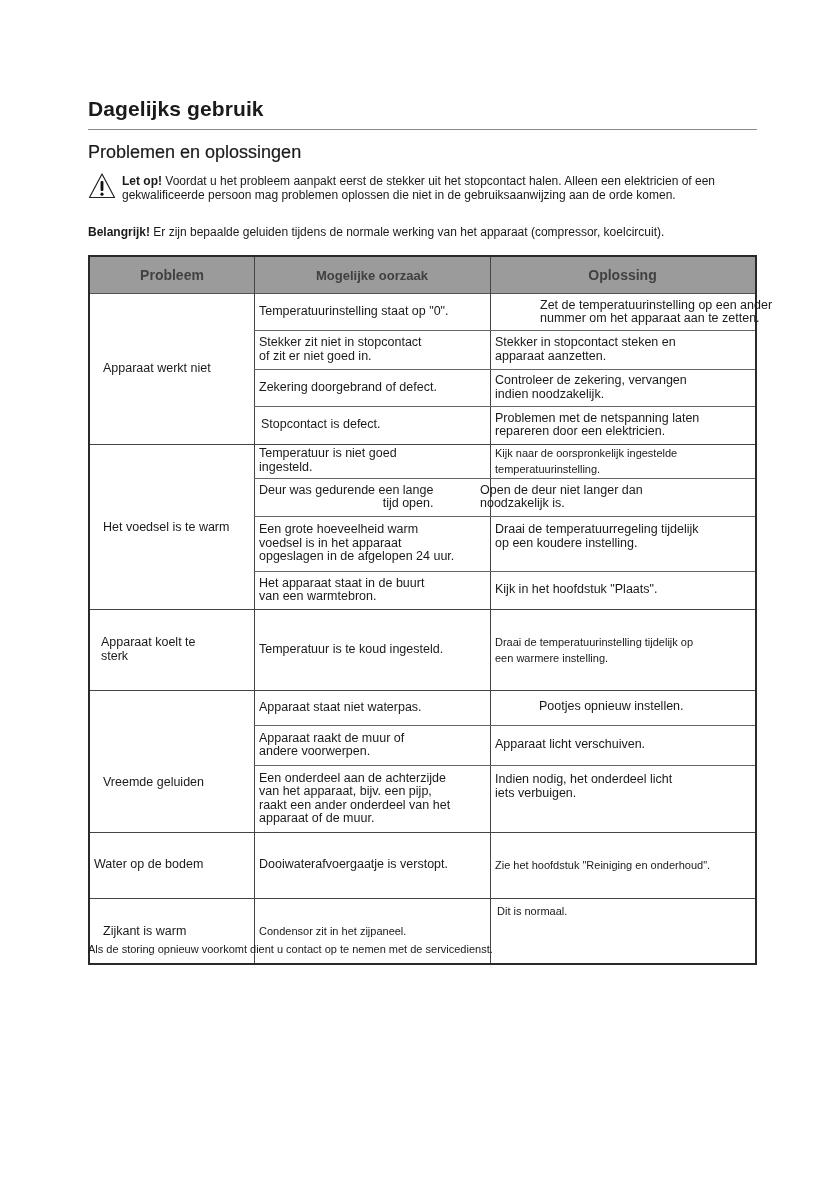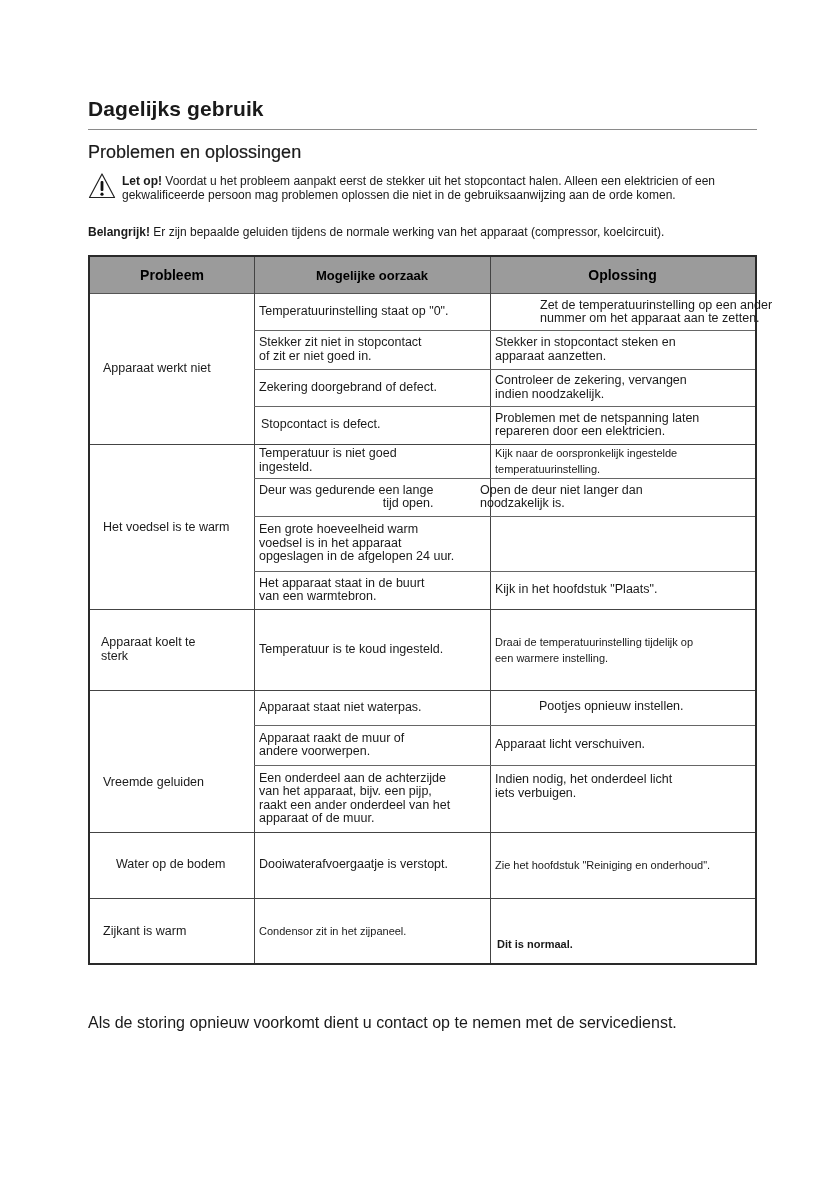--- a/index.html
+++ b/index.html
@@ -28,37 +28,37 @@
     left: 88px; top: 225px; font-size: 12px; line-height: 14px; white-space: nowrap;
   }
   #important-text b { font-weight: bold; }
 
   #trouble-table {
     left: 88px; top: 255px; width: 669px; height: 710px;
     border: 2px solid #2a2a2a; box-sizing: border-box;
   }
   .hdr {
     position: absolute; top: 0; height: 37px; background: #9b9b9b;
-    color: #000000; font-weight: bold; font-size: 14px;
+    color: #404040; font-weight: bold; font-size: 14px;
     display: flex; align-items: center; justify-content: center;
     border-bottom: 1.5px solid #555;
     box-sizing: border-box;
   }
   .vline { position: absolute; top: 0; width: 0; border-left: 1.3px solid #444; }
   .hline { position: absolute; height: 0; border-top: 1.3px solid #444; }
   .hline.thin { border-top: 1px solid #666; }
   .cell {
     position: absolute; box-sizing: border-box; font-size: 12.5px; line-height: 13.5px;
     display: flex; align-items: center; padding: 0 4px; white-space: pre-line;
   }
   .cell.small { font-size: 11px; line-height: 16px; }
   .cell.prob { padding-left: 13px; font-size: 12.5px; }
 
   #footer-text {
-    left: 88px; top: 1016px; font-size: 16px; line-height: 14px; white-space: nowrap;
+    left: 88px; top: 942px; font-size: 11px; line-height: 14px; white-space: nowrap;
   }
 </style>
 </head>
 <body>
 
 <h1 id="page-title" class="abs">Dagelijks gebruik</h1>
 <div id="title-rule" class="abs"></div>
 <h2 id="section-title" class="abs">Problemen en oplossingen</h2>
 
 <svg id="warning-icon" class="abs" viewBox="0 0 28 28">
@@ -114,20 +114,22 @@
 ingesteld.</div>
   <div class="cell small" style="left:401px;top:187px;width:264px;height:34px;">Kijk naar de oorspronkelijk ingestelde
 temperatuurinstelling.</div>
   <div class="cell" style="left:165px;top:221px;width:235px;height:38px;text-align:right;">Deur was gedurende een lange
 tijd open.</div>
   <div class="cell" style="left:386px;top:221px;width:264px;height:38px;">Open de deur niet langer dan
 noodzakelijk is.</div>
   <div class="cell" style="left:165px;top:259px;width:235px;height:55px;">Een grote hoeveelheid warm
 voedsel is in het apparaat
 opgeslagen in de afgelopen 24 uur.</div>
+  <div class="cell" style="left:401px;top:259px;width:264px;height:55px;align-items:flex-start;padding-top:7px;">Draai de temperatuurregeling tijdelijk
+op een koudere instelling.</div>
   <div class="cell" style="left:165px;top:314px;width:235px;height:38px;">Het apparaat staat in de buurt
 van een warmtebron.</div>
   <div class="cell" style="left:401px;top:314px;width:264px;height:38px;">Kijk in het hoofdstuk "Plaats".</div>
 
   <div class="cell prob" style="left:0;top:352px;width:164px;height:81px;padding-left:11px;">Apparaat koelt te
 sterk</div>
   <div class="cell" style="left:165px;top:352px;width:235px;height:81px;">Temperatuur is te koud ingesteld.</div>
   <div class="cell small" style="left:401px;top:352px;width:264px;height:81px;">Draai de temperatuurinstelling tijdelijk op
  een warmere instelling.</div>
 
@@ -137,22 +139,22 @@
   <div class="cell" style="left:165px;top:468px;width:235px;height:40px;">Apparaat raakt de muur of
 andere voorwerpen.</div>
   <div class="cell" style="left:401px;top:468px;width:264px;height:40px;">Apparaat licht verschuiven.</div>
   <div class="cell" style="left:165px;top:508px;width:235px;height:67px;">Een onderdeel aan de achterzijde
 van het apparaat, bijv. een pijp,
 raakt een ander onderdeel van het
 apparaat of de muur.</div>
   <div class="cell" style="left:401px;top:508px;width:264px;height:67px;align-items:flex-start;padding-top:8px;">Indien nodig, het onderdeel licht
 iets verbuigen.</div>
 
-  <div class="cell prob" style="left:0;top:575px;width:164px;height:66px;padding-left:26px;">Water op de bodem</div>
+  <div class="cell prob" style="left:0;top:575px;width:164px;height:66px;padding-left:4px;">Water op de bodem</div>
   <div class="cell" style="left:165px;top:575px;width:235px;height:66px;">Dooiwaterafvoergaatje is verstopt.</div>
   <div class="cell small" style="left:401px;top:575px;width:264px;height:66px;">Zie het hoofdstuk "Reiniging en onderhoud".</div>
 
   <div class="cell prob small" style="left:0;top:641px;width:164px;height:65px;">Zijkant is warm</div>
   <div class="cell small" style="left:165px;top:641px;width:235px;height:65px;">Condensor zit in het zijpaneel.</div>
-  <div class="cell small" style="left:401px;top:654px;width:264px;height:65px;padding-left:6px;font-weight:bold;">Dit is normaal.</div>
+  <div class="cell small" style="left:401px;top:621px;width:264px;height:65px;padding-left:6px;">Dit is normaal.</div>
 </div>
 
 <div id="footer-text" class="abs">Als de storing opnieuw voorkomt dient u contact op te nemen met de servicedienst.</div>
 
 </body></html>

